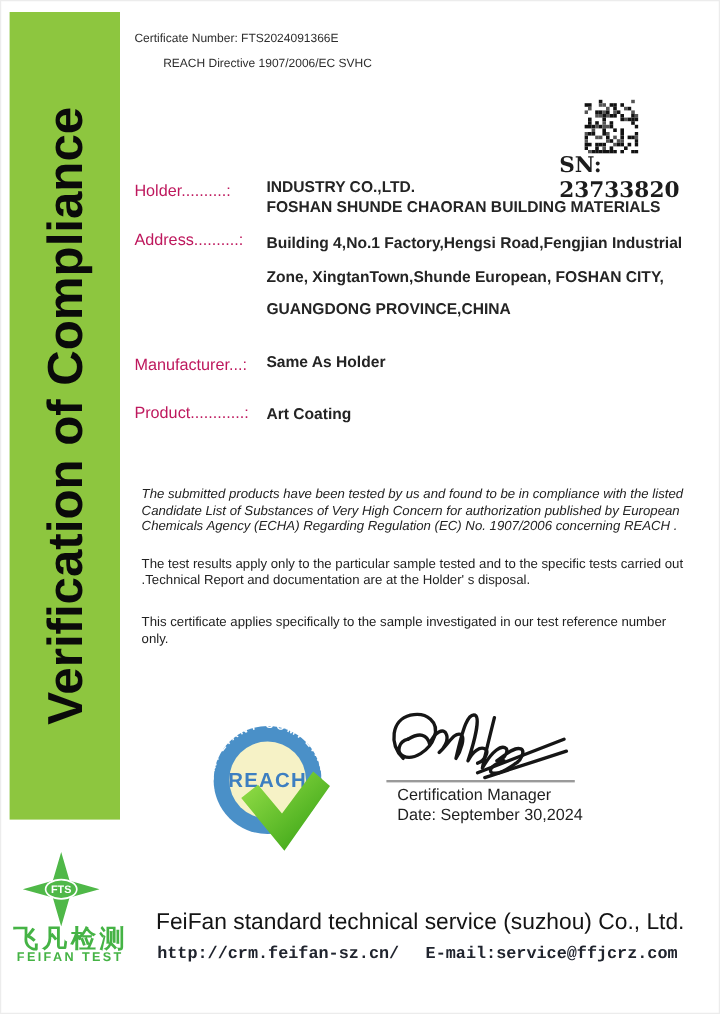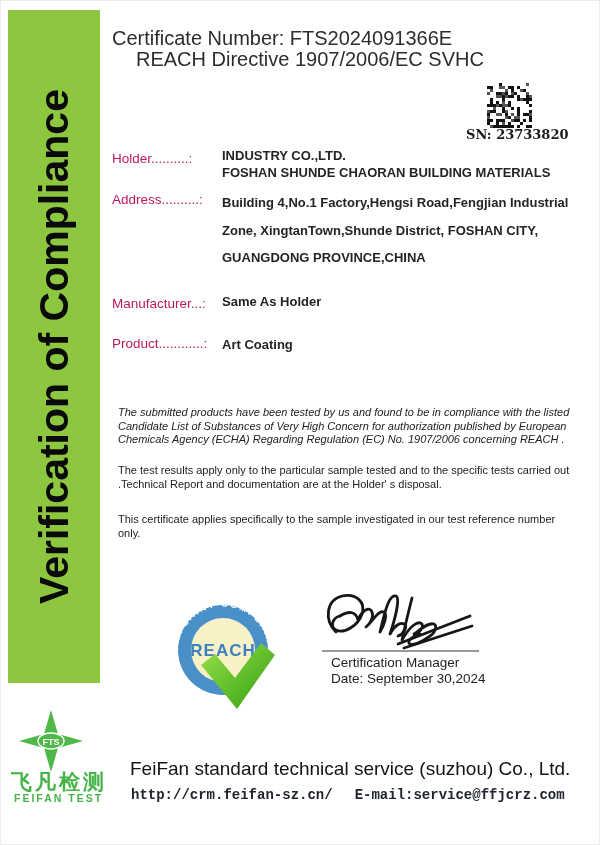--- a/index.html
+++ b/index.html
@@ -12,24 +12,24 @@
   
   .banner{
     left:8px;top:10px;width:92px;height:673px;background:#8dc63f;
     display:flex;align-items:center;justify-content:center;
   }
   .banner-text{
     transform:rotate(-90deg);white-space:nowrap;
     font-size:41px;font-weight:bold;color:#0a0a0a;letter-spacing:0px;
   }
   
-  .cert-line{left:112px;font-size:20px;color:#2d2d2d;}
+  .cert-line{left:112px;font-size:10px;color:#2d2d2d;}
   .qr{left:487px;top:83px;width:45px;height:43px;}
   .sn{left:466px;top:127px;font-family:"DejaVu Serif",serif;font-weight:bold;
-      font-size:13px;color:#1c1c1c;}
+      font-size:18px;color:#1c1c1c;}
   
   .flabel{left:112px;font-size:13.5px;color:#be185d;}
   .fvalue{left:222px;font-size:13px;font-weight:bold;color:#242424;width:352px;}
   .holder-lines{line-height:16.5px;}
   .addr-lines{line-height:27.5px;}
   
   .para{left:118px;width:456px;font-size:11px;line-height:13.5px;color:#222;}
   
   .sig-line{left:322px;top:650px;width:157px;height:2px;background:#9a9a9a;}
   .signoff{left:331px;font-size:13.5px;color:#1f1f1f;}
@@ -162,21 +162,21 @@
 
   <div class="abs flabel" style="top:151px;">Holder..........:</div>
   <div class="abs fvalue holder-lines" style="top:148px;">
     <div>INDUSTRY CO.,LTD.</div>
     <div>FOSHAN SHUNDE CHAORAN BUILDING MATERIALS</div>
   </div>
 
   <div class="abs flabel" style="top:192px;">Address..........:</div>
   <div class="abs fvalue addr-lines" style="top:189px;">
     <div>Building 4,No.1 Factory,Hengsi Road,Fengjian Industrial</div>
-    <div>Zone,  XingtanTown,Shunde District,  FOSHAN CITY,</div>
+    <div>Zone,  XingtanTown,Shunde European,  FOSHAN CITY,</div>
     <div>GUANGDONG PROVINCE,CHINA</div>
   </div>
 
   <div class="abs flabel" style="top:296px;">Manufacturer...:</div>
   <div class="abs fvalue" style="top:294px;">Same As Holder</div>
 
   <div class="abs flabel" style="top:336px;">Product............:</div>
   <div class="abs fvalue" style="top:337px;">Art Coating</div>
 
   <div class="abs para" style="top:406px;font-style:italic;">The submitted products have been tested by us and found to be in compliance with the listed Candidate List of Substances of Very High Concern for authorization published by European Chemicals Agency (ECHA) Regarding Regulation (EC) No. 1907/2006 concerning REACH .</div>

